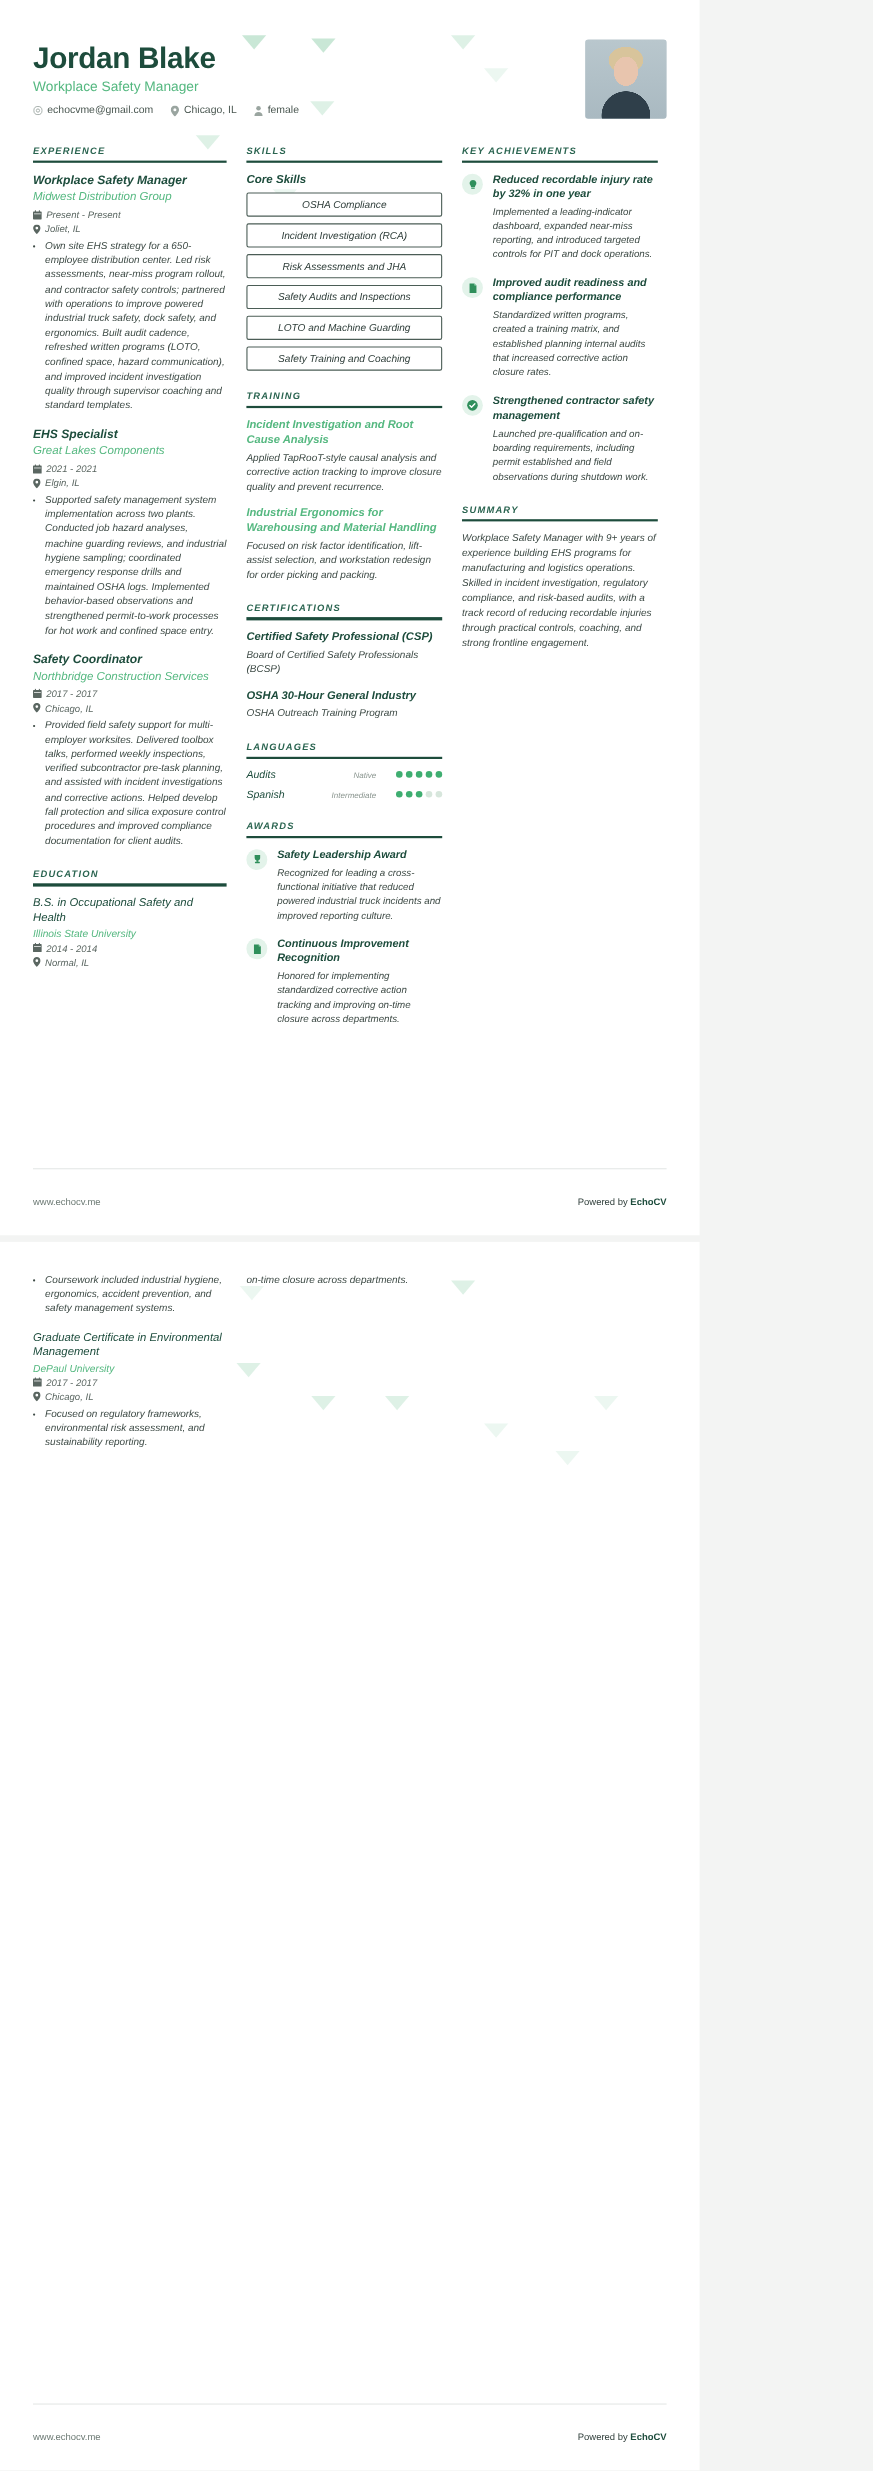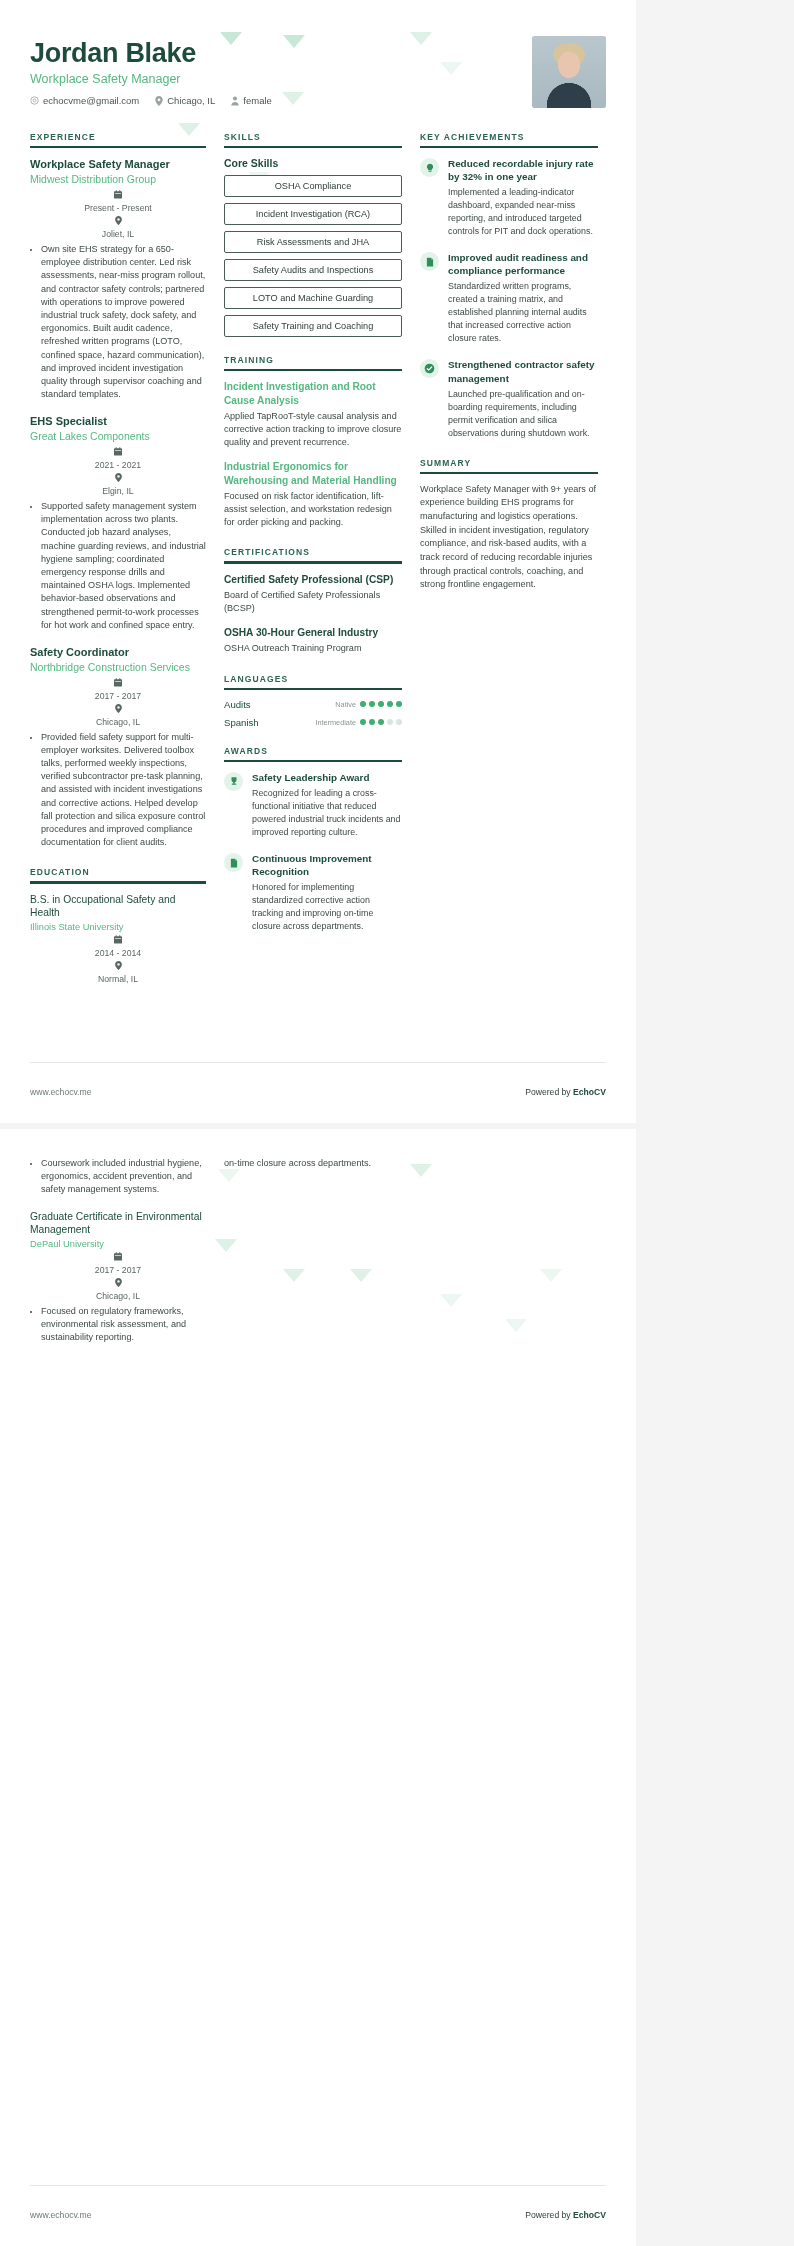--- a/index.html
+++ b/index.html
@@ -78,41 +78,42 @@
       radial-gradient(ellipse 26px 20px at 50% 26%, #d8c49b 0 60%, transparent 61%),
       linear-gradient(#b9c7cd, #a9b9c1);
   }
 
   
   .cols {
     display: flex;
     gap: 18px;
     margin-top: 24px;
     align-items: flex-start;
+    font-style: italic;
   }
   .col-left  { width: 176px; flex: none; }
   .col-mid   { width: 178px; flex: none; }
   .col-right { width: 178px; flex: none; }
 
   .sec-title {
     font-size: 8.5px;
     letter-spacing: 1.1px;
     color: #2a6450;
     font-weight: 600;
     padding-bottom: 4px;
   }
   .sec-rule { height: 2.2px; background: #1d4c3c; margin-bottom: 9px; }
   .sec { margin-bottom: 18px; }
 
   .job { margin-bottom: 13px; }
   .job-title {
     font-size: 11px; font-weight: bold; color: #1d4c3c; line-height: 1.3;
   }
   .job-co { font-size: 10.5px; color: #55b880; margin-top: 2px; line-height: 1.3; }
-  .meta { display: flex; align-items: center; gap: 4px; font-size: 8.7px; color: #5a6661; margin-top: 3px; flex-direction: column; }
+  .meta { display: flex; align-items: center; gap: 4px; font-size: 8.7px; color: #5a6661; margin-top: 3px; }
   .meta svg { display:block; flex: none; }
   .bullets { margin-top: 4px; padding-left: 11px; }
   .bullets li {
     font-size: 9.1px;
     line-height: 1.45;
     color: #3d4a45;
     list-style: disc;
     margin-bottom: 3px;
   }
   .bullets li::marker { font-size: 8px; }
@@ -139,21 +140,21 @@
   .item-h { font-size: 10.2px; color: #55b880; font-weight: 600; line-height: 1.3; }
   .item-h.dark { color: #1d4c3c; }
   .item-b { font-size: 9.1px; color: #3d4a45; line-height: 1.45; margin-top: 3px; }
 
   
   .lang-row {
     display: flex; align-items: center; justify-content: space-between;
     margin-bottom: 7px;
   }
   .lang-name { font-size: 9.6px; color: #1d4c3c; }
-  .lang-right { display: flex; align-items: center; gap: 4px; justify-content: space-between; }
+  .lang-right { display: flex; align-items: center; gap: 18px; justify-content: space-between; }
   .lang-lvl { font-size: 7.3px; color: #8b9690; }
   .dots { display: flex; gap: 3px; }
   .dot { width: 6px; height: 6px; border-radius: 50%; background: #d7e6dc; }
   .dot.on { background: #3fae71; }
 
   
   .ach { display: flex; gap: 9px; margin-bottom: 13px; }
   .ach-ico {
     width: 19px; height: 19px; border-radius: 50%;
     background: #e3f3ea; flex: none;
@@ -498,21 +499,21 @@
 
           <div class="ach">
             <div class="ach-ico">
               <svg width="11" height="11" viewBox="0 0 16 16">
                   <circle cx="8" cy="8" r="7" fill="#2f8f5b"></circle>
                   <path d="M4.6 8.2l2.2 2.2 4.4-4.6" fill="none" stroke="#fff" stroke-width="1.8" stroke-linecap="round" stroke-linejoin="round"></path>
                 </svg>
             </div>
             <div class="ach-body">
               <div class="ach-t">Strengthened contractor safety management</div>
-              <div class="ach-d">Launched pre-qualification and on-boarding requirements, including permit verification and silica observations during shutdown work.</div>
+              <div class="ach-d">Launched pre-qualification and on-boarding requirements, including permit established and field observations during shutdown work.</div>
             </div>
           </div>
         </div>
 
         <div class="sec">
           <div class="sec-title">SUMMARY</div>
           <div class="sec-rule"></div>
           <div class="summary-t">Workplace Safety Manager with 9+ years of experience building EHS programs for manufacturing and logistics operations. Skilled in incident investigation, regulatory compliance, and risk-based audits, with a track record of reducing recordable injuries through practical controls, coaching, and strong frontline engagement.</div>
         </div>
 

